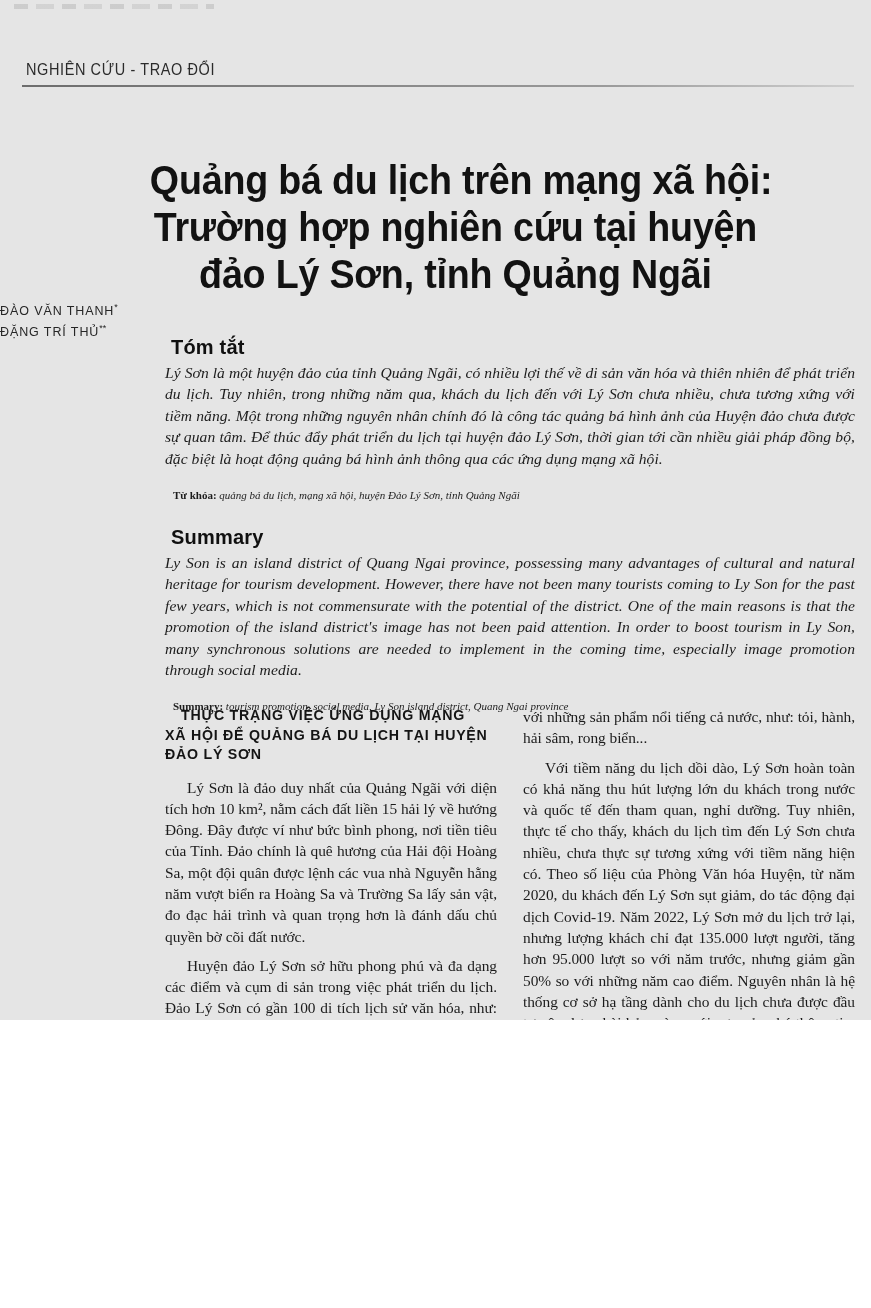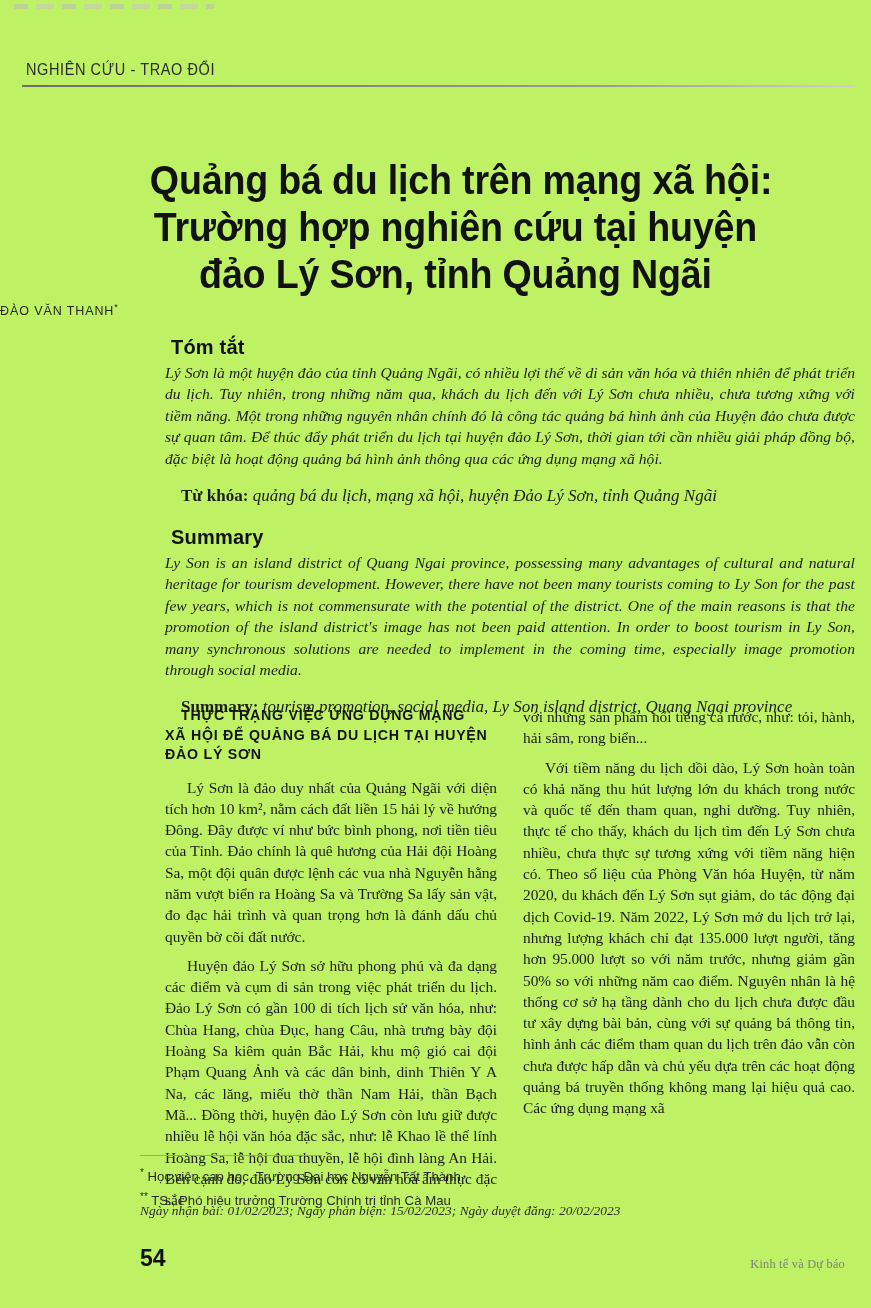--- a/index.html
+++ b/index.html
@@ -7,22 +7,22 @@
     padding: 0;
     background: #ffffff;
   }
   body {
     font-family: "Liberation Serif", serif;
     color: #1a1a1a;
   }
   .page {
     position: relative;
     width: 871px;
-    height: 1308px;
-    background: #bef264;
+    height: 1020px;
+    background: #e5e5e5;
     overflow: hidden;
     box-sizing: border-box;
   }
 
   
   .scan-artifact {
     position: absolute;
     top: 4px;
     left: 14px;
     width: 200px;
@@ -115,23 +115,23 @@
   .abs-p {
     font-style: italic;
     font-size: 15.6px;
     line-height: 21.4px;
     text-align: justify;
     margin: 0;
     color: #1c1c1c;
     letter-spacing: .05px;
   }
   .kw-line {
-    font-size: 17px;
+    font-size: 11px;
     line-height: 21px;
-    margin: 16px 0 0 16px;
+    margin: 16px 0 0 8px;
     font-style: italic;
     color: #1c1c1c;
   }
   .kw-line .kw-lbl {
     font-style: normal;
     font-weight: bold;
   }
   .summary-wrap { margin-top: 20px; }
 
   
@@ -238,20 +238,21 @@
   <div class="head-rule"></div>
 
   <div class="title-block">
     <div class="title-line l1">Quảng bá du lịch trên mạng xã hội:</div>
     <div class="title-line l2">Trường hợp nghiên cứu tại huyện</div>
     <div class="title-line l3">đảo Lý Sơn, tỉnh Quảng Ngãi</div>
   </div>
 
   <div class="authors">
     <div><span>ĐÀO VĂN THANH</span><span class="sup">*</span></div>
+    <div><span>ĐẶNG TRÍ THỦ</span><span class="sup">**</span></div>
   </div>
 
   <div class="abs-block">
     <div class="abs-h">Tóm tắt</div>
     <p class="abs-p">Lý Sơn là một huyện đảo của tỉnh Quảng Ngãi, có nhiều lợi thế về di sản văn hóa và thiên nhiên để phát triển du lịch. Tuy nhiên, trong những năm qua, khách du lịch đến với Lý Sơn chưa nhiều, chưa tương xứng với tiềm năng. Một trong những nguyên nhân chính đó là công tác quảng bá hình ảnh của Huyện đảo chưa được sự quan tâm. Để thúc đẩy phát triển du lịch tại huyện đảo Lý Sơn, thời gian tới cần nhiều giải pháp đồng bộ, đặc biệt là hoạt động quảng bá hình ảnh thông qua các ứng dụng mạng xã hội.</p>
     <p class="kw-line"><span class="kw-lbl">Từ khóa:</span> <span>quảng bá du lịch, mạng xã hội, huyện Đảo Lý Sơn, tỉnh Quảng Ngãi</span></p>
 
     <div class="summary-wrap">
       <div class="abs-h">Summary</div>
       <p class="abs-p">Ly Son is an island district of Quang Ngai province, possessing many advantages of cultural and natural heritage for tourism development. However, there have not been many tourists coming to Ly Son for the past few years, which is not commensurate with the potential of the district. One of the main reasons is that the promotion of the island district's image has not been paid attention. In order to boost tourism in Ly Son, many synchronous solutions are needed to implement in the coming time, especially image promotion through social media.</p>

